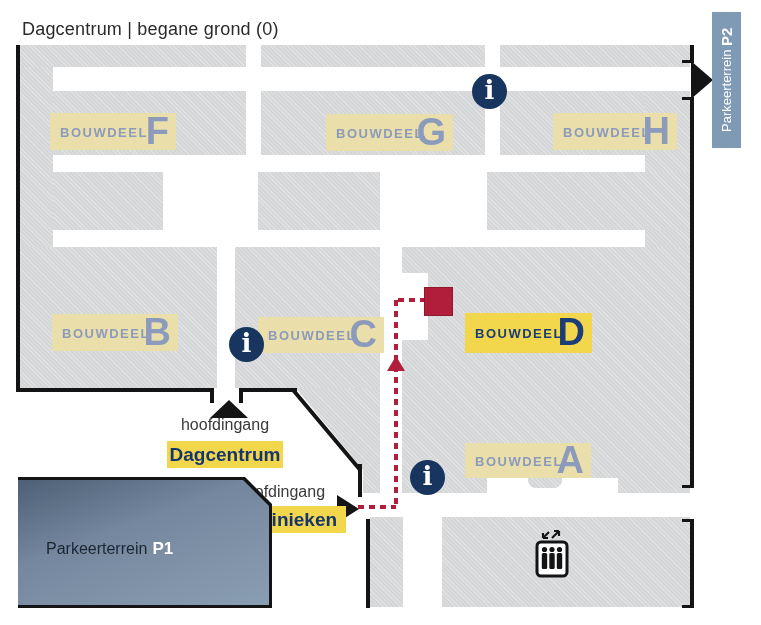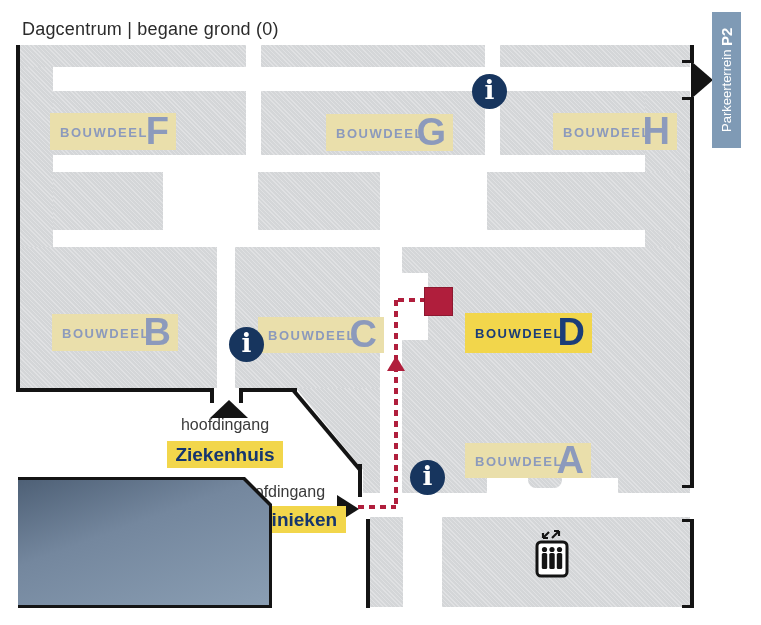--- a/index.html
+++ b/index.html
@@ -123,26 +123,29 @@
   <div class="bdl" id="la" style="left:465px;top:427px;width:126px;height:35px">
     <span class="word">BOUWDEEL</span>
     <span class="big">A</span>
   </div>
 
   <div class="info" style="left:472px;top:74px">i</div>
   <div class="info" style="left:229px;top:327px">i</div>
   <div class="info" style="left:410px;top:460px">i</div>
 
   <div class="entr-txt" style="left:160px;top:416px;width:130px">hoofdingang</div>
-  <div class="entr-badge" style="left:167px;top:441px;width:116px;height:27px">Ziekenhuis</div>
+  <div class="entr-badge" style="left:167px;top:441px;width:116px;height:27px">Dagcentrum</div>
   <div class="entr-txt" style="left:218px;top:483px;width:126px">hoofdingang</div>
   <div class="entr-badge" style="left:212px;top:506px;width:134px;height:27px">Poliklinieken</div>
 
   <div id="p1">
     <div class="fill"></div>
+    <div class="lab">
+      <span>Parkeerterrein</span><span class="code">P1</span>
+    </div>
   </div>
 
   <div id="p2">
     <div class="vtxt">
       <span>Parkeerterrein</span>&nbsp;<span class="code">P2</span>
     </div>
   </div>
 
   <div class="dashh" style="left:358px;top:505px;width:38px"></div>
   <div class="dashv" style="left:394px;top:300px;height:209px"></div>

